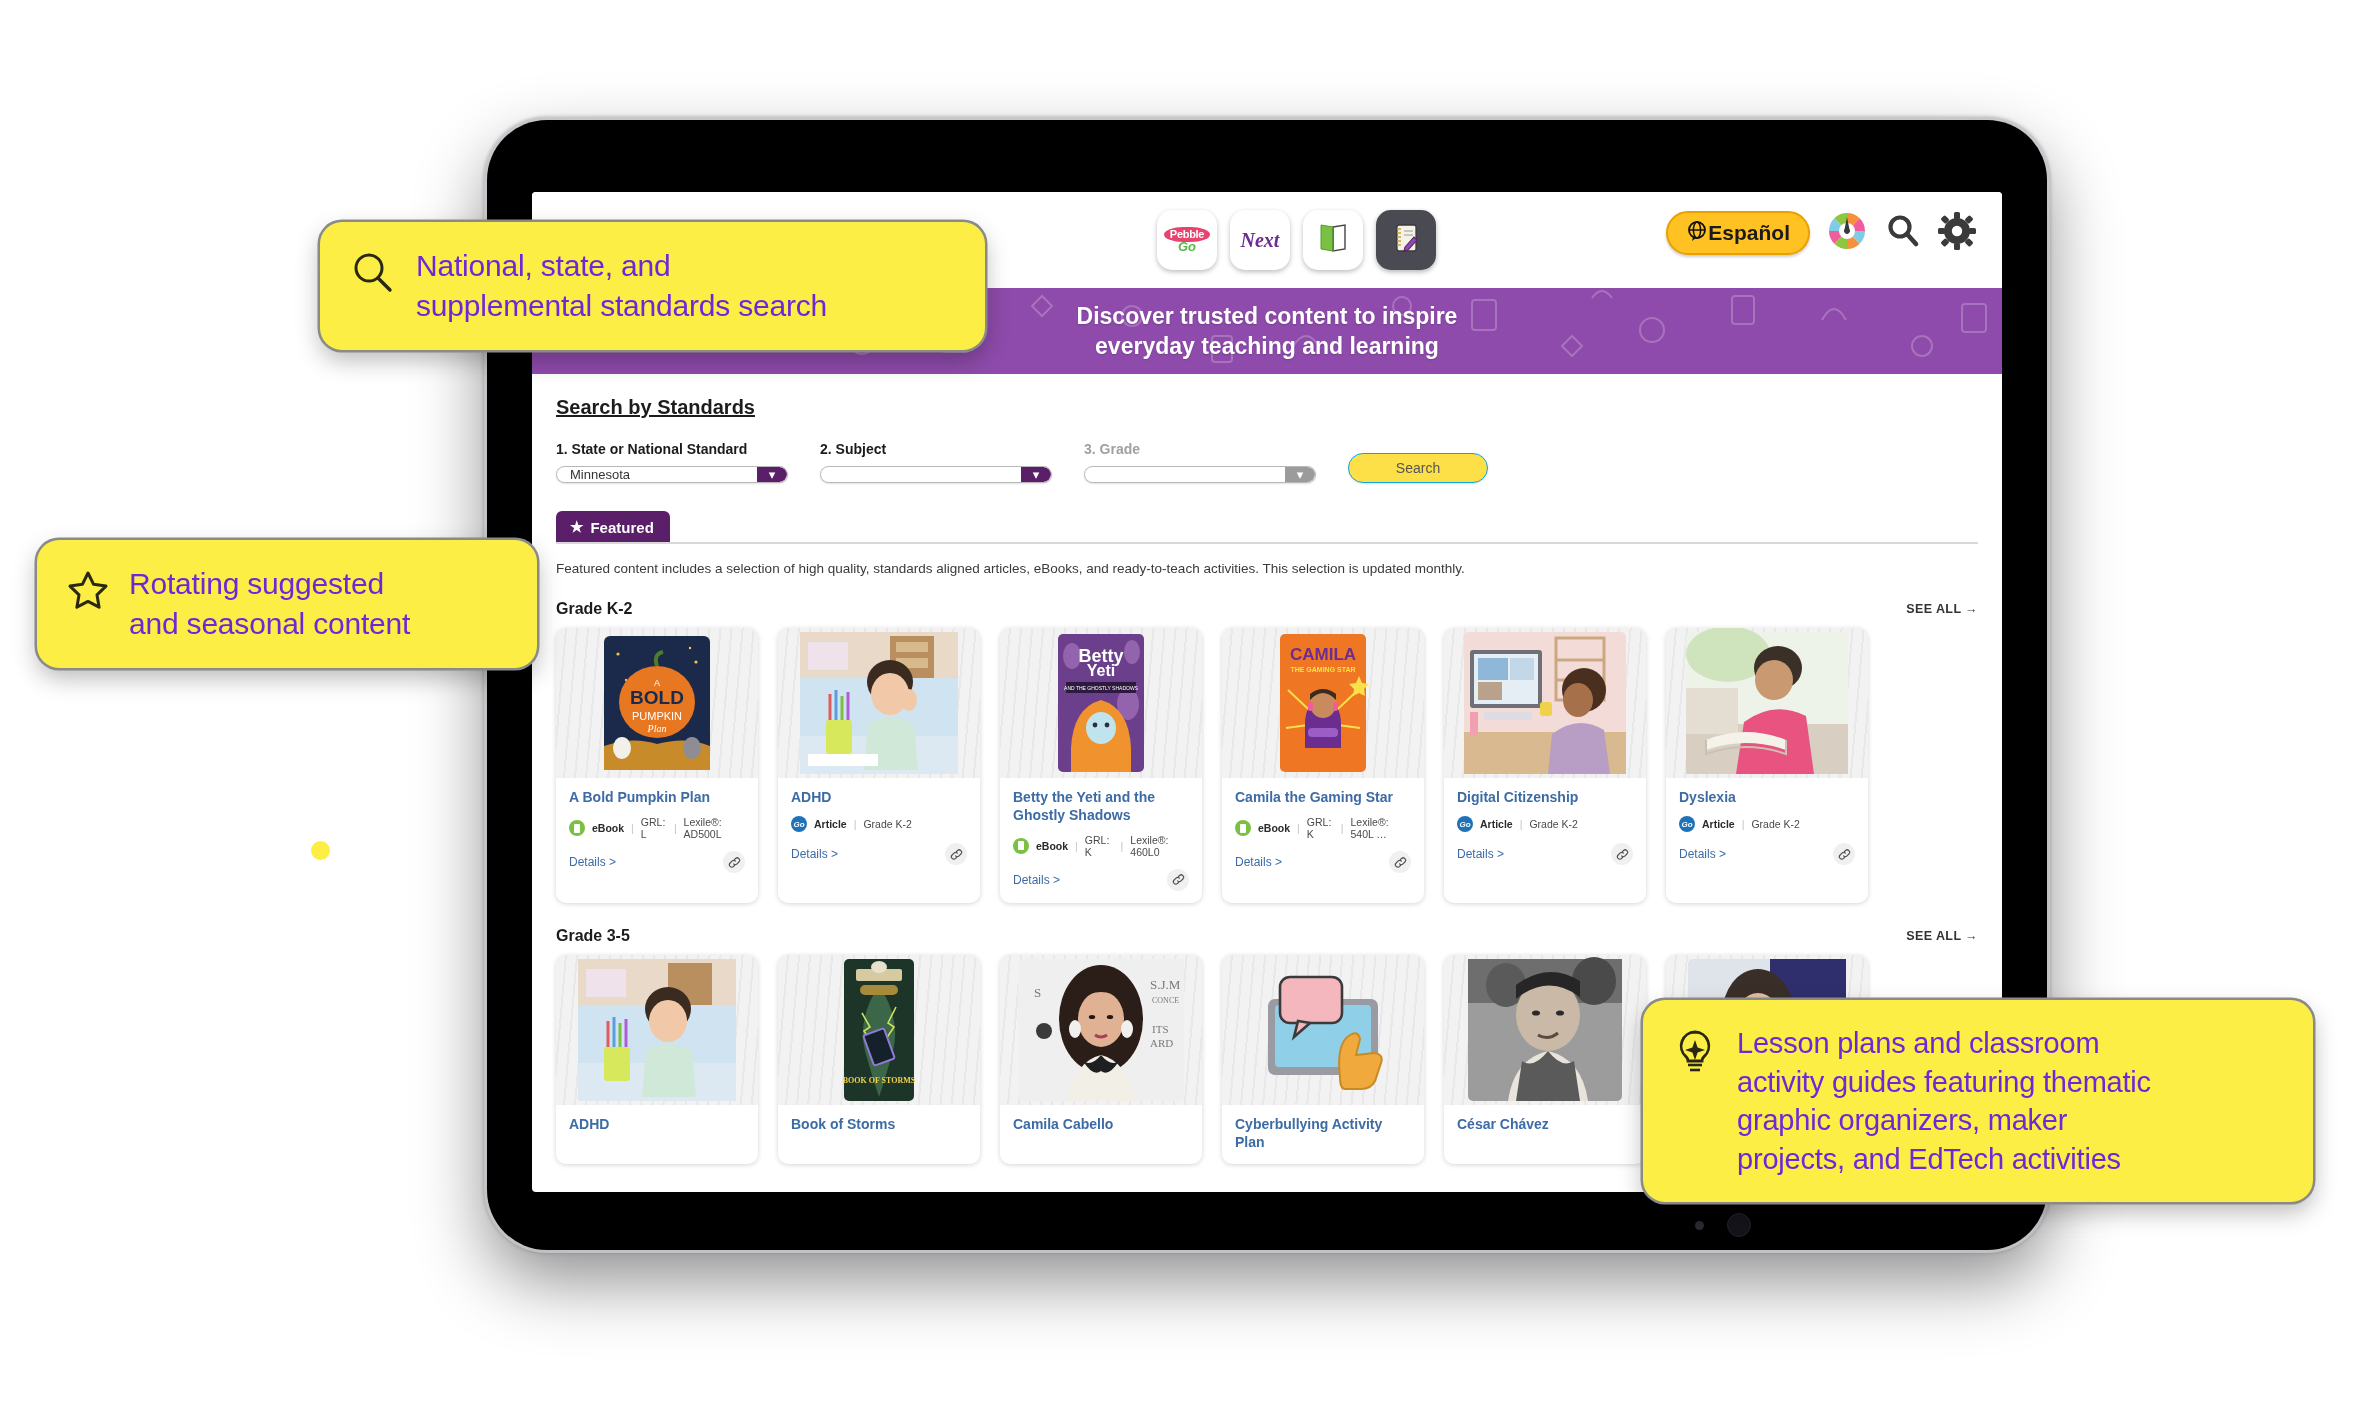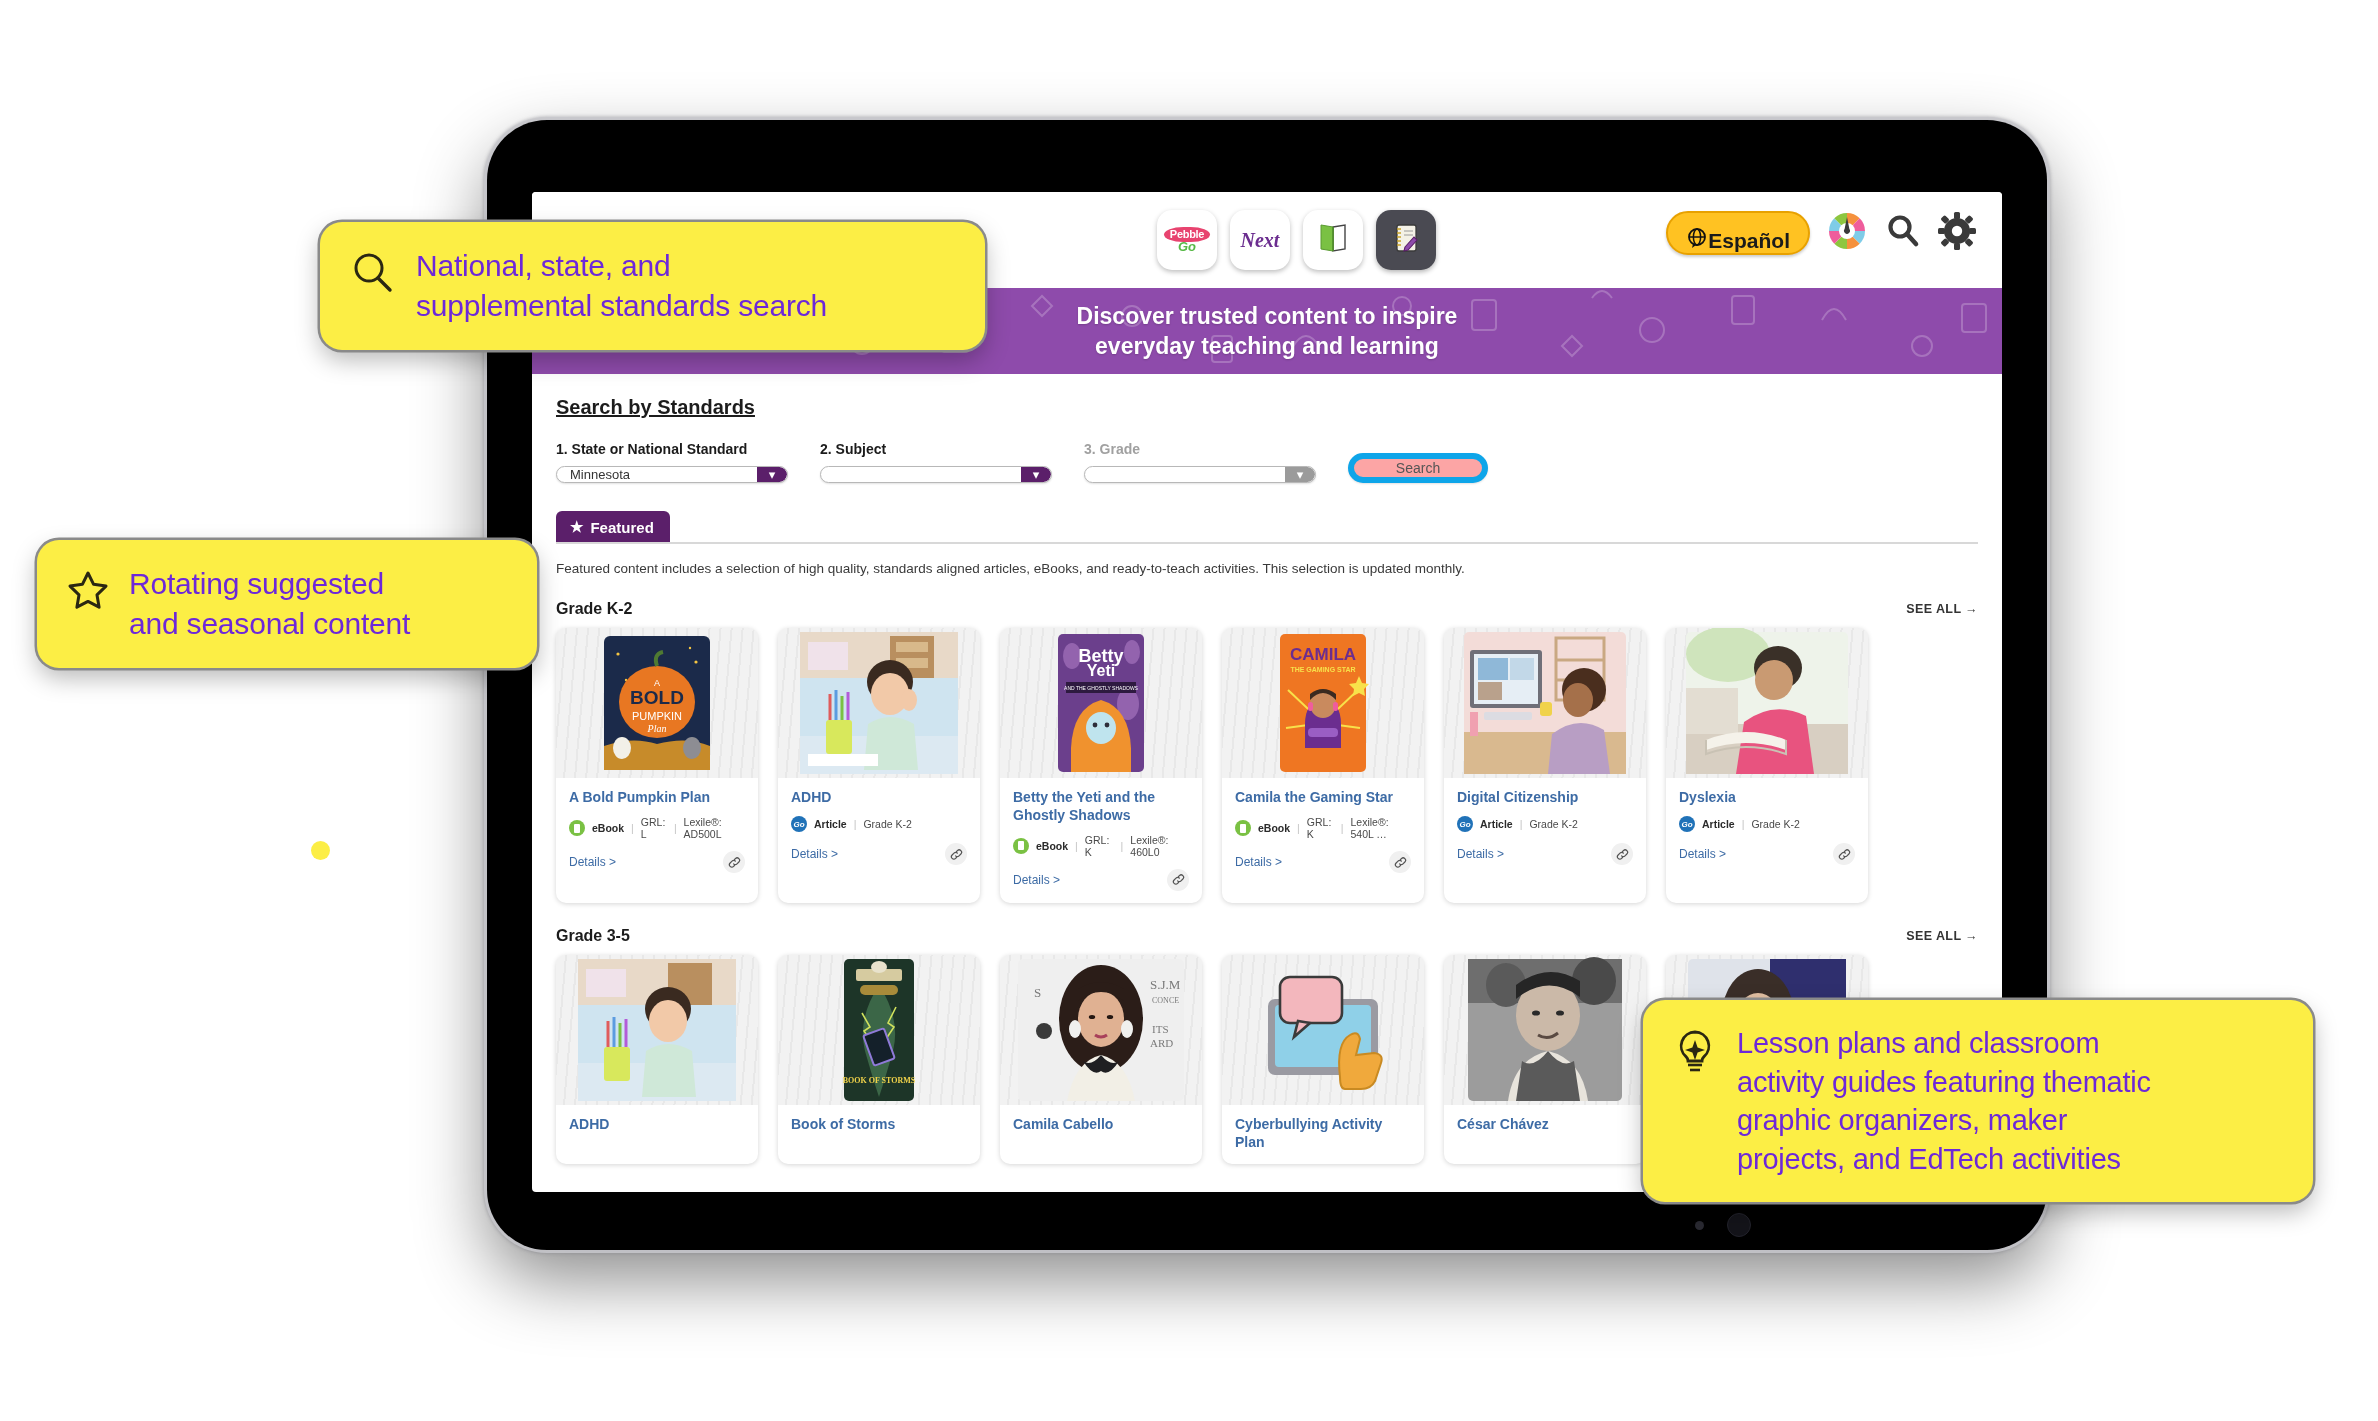--- a/index.html
+++ b/index.html
@@ -88,21 +88,21 @@
     position: absolute;
     right: 26px; top: 18px;
     display: flex; align-items: center; gap: 16px;
   }
   #espanol-button {
     background: #ffc222;
     border: 2px solid #e8a100;
     border-radius: 30px;
     height: 44px;
     padding: 0 18px;
-    display: flex; align-items: flex-end; 
+    display: flex; align-items: center; 
     box-shadow: 0 2px 3px rgba(0,0,0,0.2);
     cursor: pointer;
   }
   #espanol-label { font-weight: bold; font-size: 21px; color: #1b1b1b; }
 
   
   #hero-banner {
     height: 86px;
     background: #8e4bab;
     position: relative;
@@ -143,23 +143,23 @@
     width: 30px; height: 100%;
     background: #5b1f6a;
     color: #fff;
     display:flex; align-items:center; justify-content:center;
     font-size: 13px;
     border-top-right-radius: 15px; border-bottom-right-radius: 15px;
   }
   .select-arrow.gray { background: #9b9b9b; }
   #search-submit-button {
     width: 140px; height: 30px;
-    border: 6px solid #0ea5e9;
+    border: 1px solid #0ea5e9;
     border-radius: 15px;
-    background: #fca5a5;
+    background: #fde047;
     font-size: 14px; color: #555;
     display:flex; align-items:center; justify-content:center;
     box-shadow: 0 1px 2px rgba(0,0,0,0.12);
     cursor: pointer;
   }
 
   
   #featured-section { margin-top: 28px; position: relative; }
   #featured-tab-row { display: flex; align-items: flex-end; border-bottom: 2px solid #d8d8d8; }
   #featured-tab {

